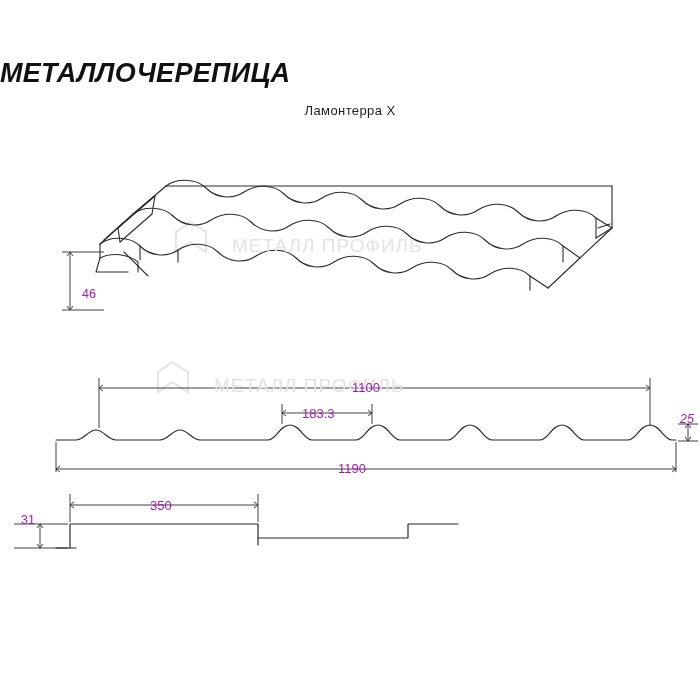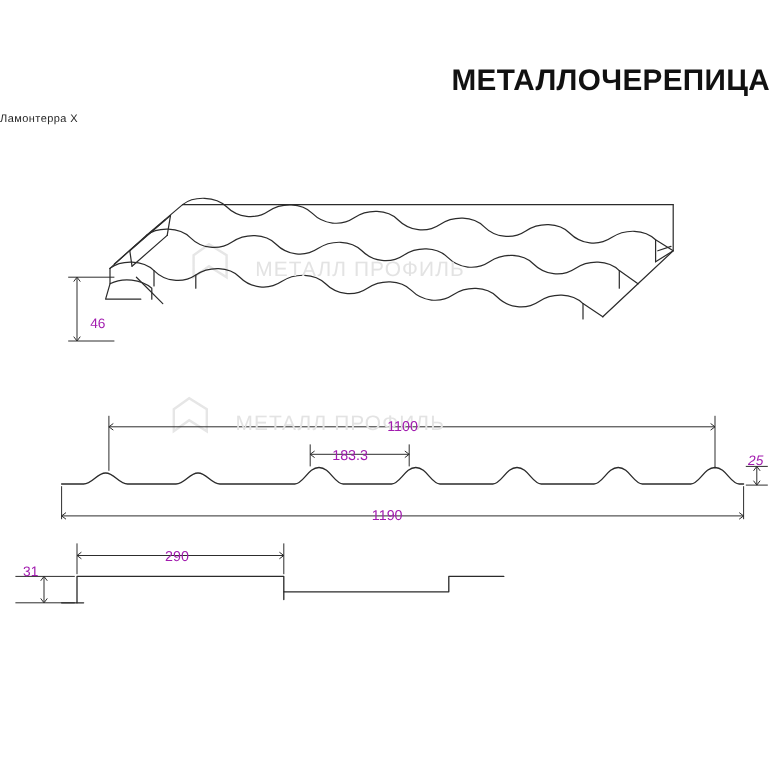--- a/index.html
+++ b/index.html
@@ -20,33 +20,34 @@
     left: 0;
     top: 0;
     width: 700px;
     height: 700px;
   }
   .title {
     position: absolute;
     left: 0;
     top: 58px;
     width: 700px;
-    text-align: right;
+    text-align: left;
     font-size: 27px;
     font-weight: bold;
     letter-spacing: 0.3px;
     color: #111111;
+    font-style: italic;
   }
   .subtitle {
     position: absolute;
     left: 0;
     top: 103px;
     width: 700px;
-    text-align: left;
-    font-size: 10px;
+    text-align: center;
+    font-size: 13px;
     font-weight: normal;
     letter-spacing: 0.4px;
     color: #1f1f1f;
   }
   .dim {
     position: absolute;
     font-size: 12.5px;
     color: #a21caf;
     white-space: nowrap;
   }
@@ -206,14 +207,14 @@
 <div class="subtitle">Ламонтерра X</div>
 
 <div class="wm wm-1">МЕТАЛЛ ПРОФИЛЬ</div>
 <div class="wm wm-2">МЕТАЛЛ ПРОФИЛЬ</div>
 
 <div class="dim dim-46">46</div>
 <div class="dim dim-1100">1100</div>
 <div class="dim dim-1833">183.3</div>
 <div class="dim dim-25">25</div>
 <div class="dim dim-1190">1190</div>
-<div class="dim dim-350">290</div>
+<div class="dim dim-350">350</div>
 <div class="dim dim-21">31</div>
 
 </body></html>

